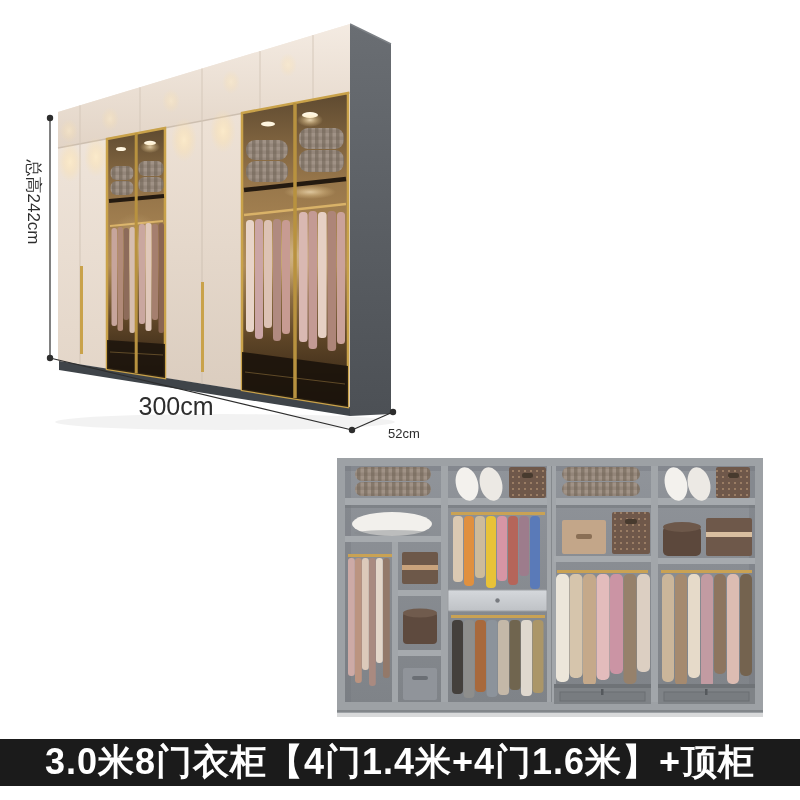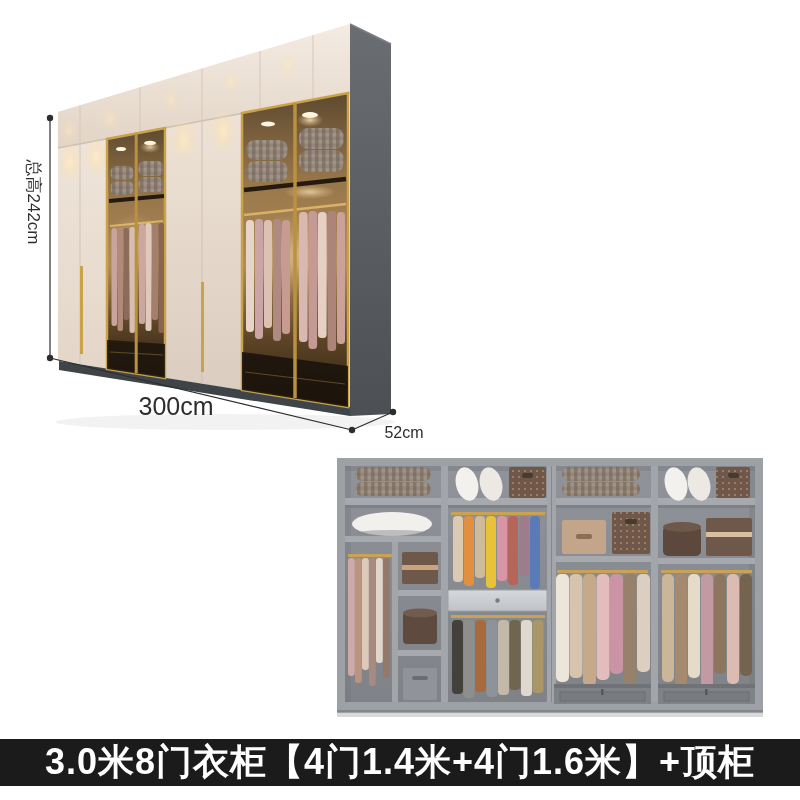--- a/index.html
+++ b/index.html
@@ -2,21 +2,21 @@
 <html><head>
 <meta charset="utf-8">
 <style>
   html,body{margin:0;padding:0;background:#fff;}
   .page{position:relative;width:800px;height:800px;background:#fff;overflow:hidden;
         font-family:"Liberation Sans","DejaVu Sans",sans-serif;}
   .scene{position:absolute;left:0;top:0;}
   .dim{position:absolute;color:#2d2d2d;white-space:nowrap;}
   .dim-h{left:33px;top:202px;font-size:17px;transform:translate(-50%,-50%) rotate(90deg);}
   .dim-w{left:176px;top:406px;font-size:25px;transform:translate(-50%,-50%);}
-  .dim-d{left:404px;top:433px;font-size:16px;transform:translate(-50%,-50%);}
+  .dim-d{left:404px;top:433px;font-size:13px;transform:translate(-50%,-50%);}
   .banner{position:absolute;left:0;top:739px;width:800px;height:47px;background:#1b1b1b;
           display:flex;align-items:center;justify-content:center;}
   .banner span{color:#ffffff;font-size:36px;font-weight:700;letter-spacing:1px;}
 </style>
 </head>
 <body>
 
 <div class="page">
 
   <svg class="scene" width="800" height="800" viewBox="0 0 800 800">

